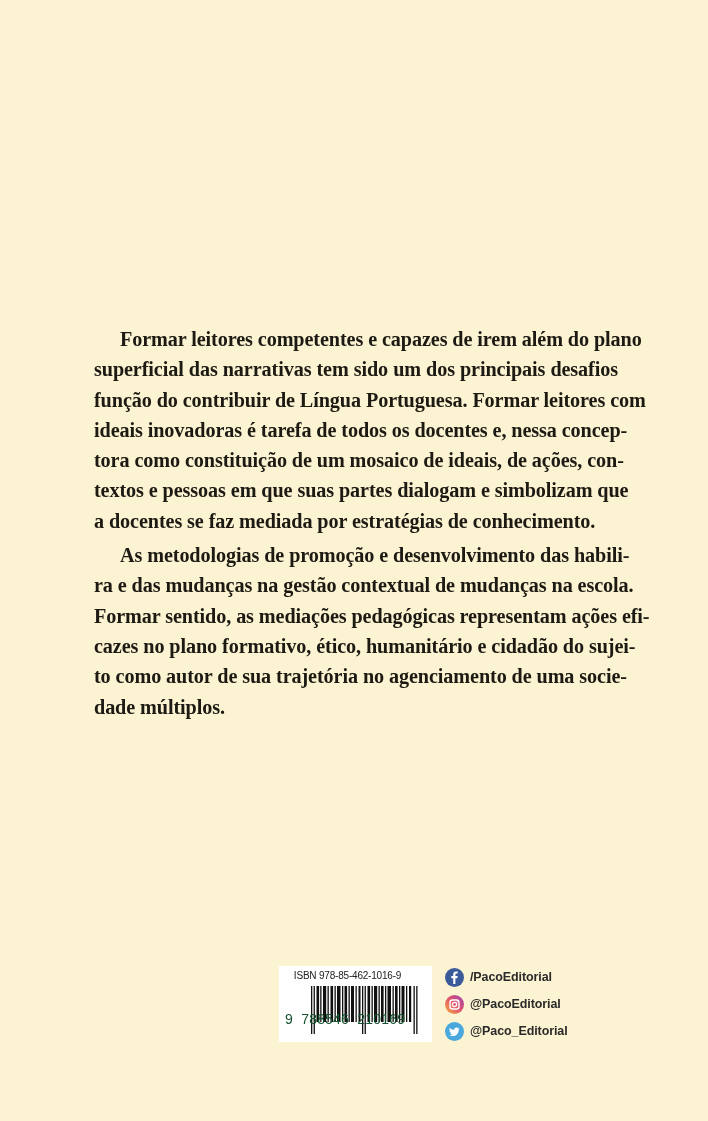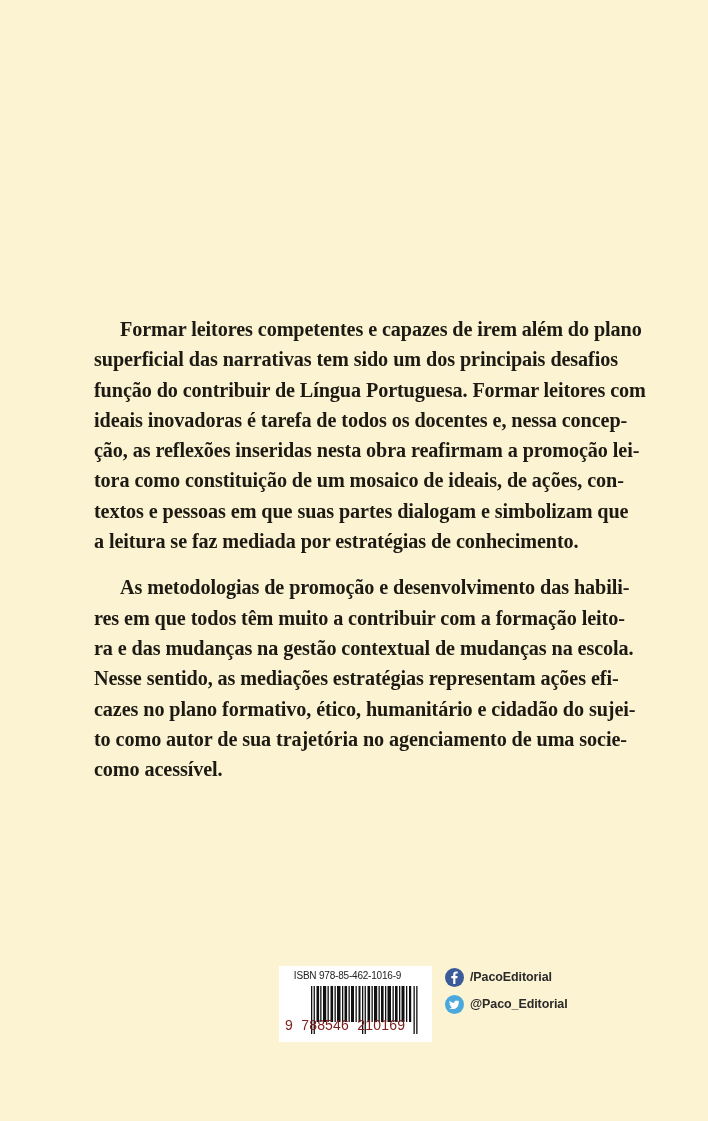--- a/index.html
+++ b/index.html
@@ -17,21 +17,21 @@
     }
     .cover {
       position: absolute;
       left: 0; top: 0;
       width: 708px; height: 1121px;
       background: #FBF3D1;
     }
     .blurb {
       position: absolute;
       left: 94px;
-      top: 314px;
+      top: 324px;
       width: 524px;
       font-size: 20.2px;
       line-height: 30.3px;
       font-weight: bold;
       text-align: justify;
       letter-spacing: -0.1px;
     }
     .blurb .line {
       display: block;
       text-align: justify;
@@ -66,24 +66,24 @@
     .barcode {
       position: absolute;
       left: 32px;
       top: 20px;
       width: 108px;
       height: 50px;
     }
     .barcode-digits {
       position: absolute;
       left: 6px;
-      top: 51px;
+      top: 45px;
       font-family: "Liberation Sans", "DejaVu Sans", sans-serif;
       font-size: 14px;
-      color: #7f1d1d;
+      color: #14532d;
       white-space: pre;
       letter-spacing: 0.2px;
     }
     .socials {
       position: absolute;
       left: 445px;
       top: 966px;
       width: 200px;
     }
     .social-row {
@@ -119,33 +119,31 @@
 <body>
 
 <div class="cover">
 
   <div class="blurb">
     <div>
       <span class="line first">Formar leitores competentes e capazes de irem além do plano</span>
       <span class="line">superficial das narrativas tem sido um dos principais desafios</span>
       <span class="line">função do contribuir de Língua Portuguesa. Formar leitores com</span>
       <span class="line">ideais inovadoras é tarefa de todos os docentes e, nessa concep-</span>
-      <span class="line">ção, as reflexões inseridas nesta obra reafirmam a promoção lei-</span>
       <span class="line">tora como constituição de um mosaico de ideais, de ações, con-</span>
       <span class="line">textos e pessoas em que suas partes dialogam e simbolizam que</span>
-      <span class="line last">a leitura se faz mediada por estratégias de conhecimento.</span>
-    </div>
-    <div style="margin-top:16px;">
+      <span class="line last">a docentes se faz mediada por estratégias de conhecimento.</span>
+    </div>
+    <div style="margin-top:4px;">
       <span class="line first">As metodologias de promoção e desenvolvimento das habili-</span>
-      <span class="line">res em que todos têm muito a contribuir com a formação leito-</span>
       <span class="line">ra e das mudanças na gestão contextual de mudanças na escola.</span>
-      <span class="line">Nesse sentido, as mediações estratégias representam ações efi-</span>
+      <span class="line">Formar sentido, as mediações pedagógicas representam ações efi-</span>
       <span class="line">cazes no plano formativo, ético, humanitário e cidadão do sujei-</span>
       <span class="line">to como autor de sua trajetória no agenciamento de uma socie-</span>
-      <span class="line last">como acessível.</span>
+      <span class="line last">dade múltiplos.</span>
     </div>
   </div>
 
   <div class="isbn-box">
     <div class="isbn-label">ISBN 978-85-462-1016-9</div>
     <svg class="barcode" viewBox="0 0 108 50" preserveAspectRatio="none">
       <g fill="#111">
         <rect x="0" y="0" width="1.3" height="48"></rect>
         <rect x="2.6" y="0" width="1.3" height="48"></rect>
         <rect x="5.5" y="0" width="2.6" height="36"></rect>
@@ -186,20 +184,30 @@
   <div class="socials">
     <div class="social-row">
       <span class="social-icon fb">
         <svg width="19" height="19" viewBox="0 0 19 19">
           <path d="M10.4 16V10.2h1.9l.3-2.2h-2.2V6.6c0-.6.2-1 1.1-1h1.2V3.6c-.2 0-.9-.1-1.7-.1-1.7 0-2.8 1-2.8 2.9V8H6.3v2.2h1.9V16z" fill="#fff"></path>
         </svg>
       </span>
       <span class="social-label">/PacoEditorial</span>
     </div>
     <div class="social-row">
+      <span class="social-icon ig">
+        <svg width="19" height="19" viewBox="0 0 19 19">
+          <rect x="5" y="5" width="9" height="9" rx="2.5" fill="none" stroke="#fff" stroke-width="1.4"></rect>
+          <circle cx="9.5" cy="9.5" r="2.1" fill="none" stroke="#fff" stroke-width="1.3"></circle>
+          <circle cx="12.1" cy="6.9" r="0.6" fill="#fff"></circle>
+        </svg>
+      </span>
+      <span class="social-label">@PacoEditorial</span>
+    </div>
+    <div class="social-row">
       <span class="social-icon tw">
         <svg width="19" height="19" viewBox="0 0 19 19">
           <path d="M14.5 6.4c-.4.2-.8.3-1.2.3.4-.3.8-.7.9-1.1-.4.2-.9.4-1.3.5-.4-.4-1-.7-1.6-.7-1.2 0-2.2 1-2.2 2.2 0 .2 0 .3.1.5-1.8-.1-3.4-1-4.5-2.3-.2.3-.3.7-.3 1.1 0 .8.4 1.4 1 1.8-.4 0-.7-.1-1-.3 0 1.1.8 2 1.8 2.2-.2.1-.4.1-.6.1h-.4c.3.9 1.1 1.5 2.1 1.5-.8.6-1.7.9-2.7.9H4.1c1 .6 2.1 1 3.4 1 4 0 6.2-3.3 6.2-6.2v-.3c.3-.3.6-.7.8-1.1z" fill="#fff"></path>
         </svg>
       </span>
       <span class="social-label">@Paco_Editorial</span>
     </div>
   </div>
 
 </div>

